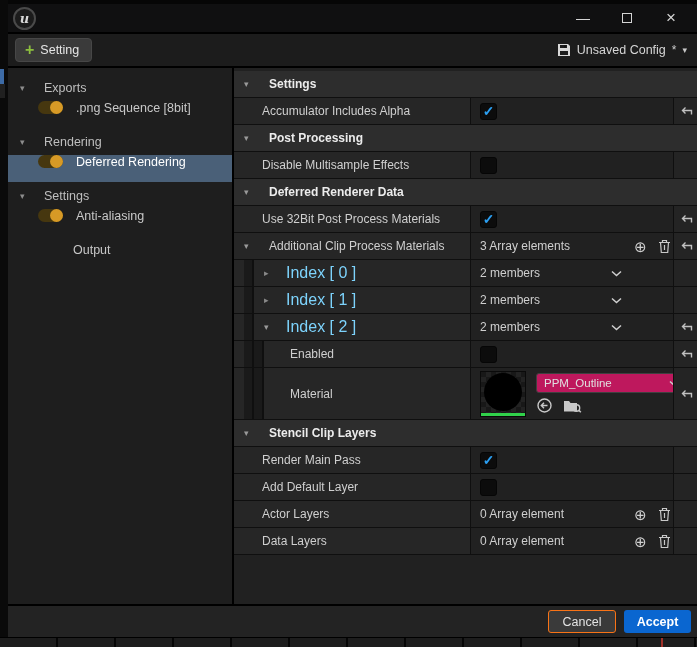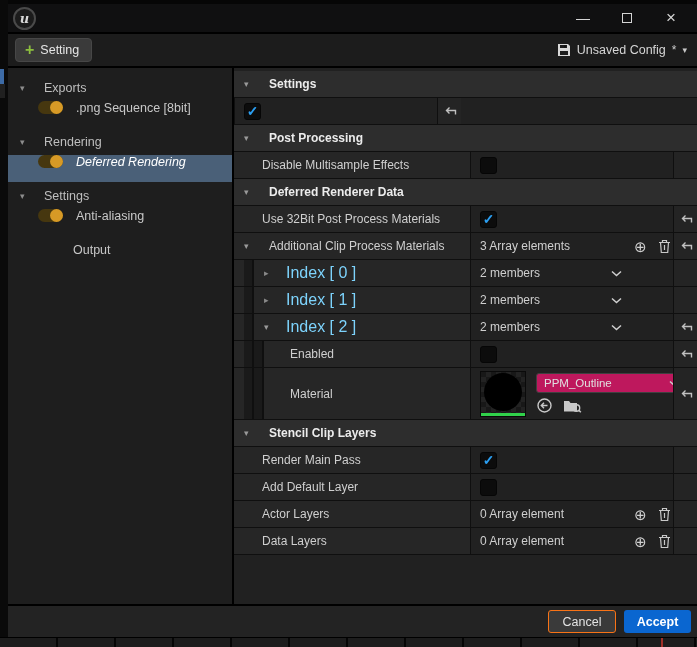--- a/index.html
+++ b/index.html
@@ -37,21 +37,21 @@
 
   .body { flex:1 1 auto; display:flex; min-height:0; }
 
   
   .sidebar { width:224px; background:#1e1e1e; padding-top:6px; flex:0 0 auto; }
   .sb-group-header { height:27px; display:flex; align-items:center; padding-left:12px; }
   .sb-group-header .tri { color:#8d8d8d; font-size:9px; width:12px; }
   .sb-group-header .glabel { color:#bfbfbf; font-size:12.5px; margin-left:12px; }
   .sb-item { height:27px; display:flex; align-items:flex-start; padding-left:30px; }
   .sb-item .ilabel { color:#c8c8c8; font-size:12.5px; margin-left:13px; }
-  .sb-item.selected { background:#4a6078;font-style:italic; }
+  .sb-item.selected { background:#4a6078; }
   .sb-item.selected .ilabel { color:#ffffff; }
   .sb-item.no-toggle { padding-left:52px; margin-top:7px; }
   .toggle { width:25px; height:13px; border-radius:7px; background:#46370f; position:relative; flex:0 0 auto; }
   .toggle .knob { position:absolute; right:0; top:0; width:13px; height:13px; border-radius:50%; background:#d79a26; }
 
   
   .details { flex:1 1 auto; background:#212121; border-left:2px solid #000; padding-top:3px; overflow:hidden; }
   .row { display:flex; height:27px; border-bottom:1px solid #0f0f0f; }
   .row.header { background:#2d2d2d; align-items:center; padding-left:10px; }
   .row.header .tri { color:#9a9a9a; font-size:9px; width:12px; }
@@ -173,20 +173,23 @@
       </div>
 
       <div class="details">
 
         <div class="row header">
           <span class="tri">▾</span>
           <span class="hlabel">Settings</span>
         </div>
 
         <div class="row">
+          <div class="cell name">
+              <span class="plabel">Accumulator Includes Alpha</span>
+            </div>
           <div class="cell value">
             <span class="checkbox checked">
                 <span class="chk">✓</span>
               </span>
           </div>
           <div class="cell reset">
             <svg class="icon" width="14" height="10" viewBox="0 0 14 10">
                 <path d="M12.5 8.5V4.5H4 M6.5 1.5L3.5 4.5l3 3" fill="none" stroke="#c0c0c0" stroke-width="1.4"></path>
               </svg>
           </div>

